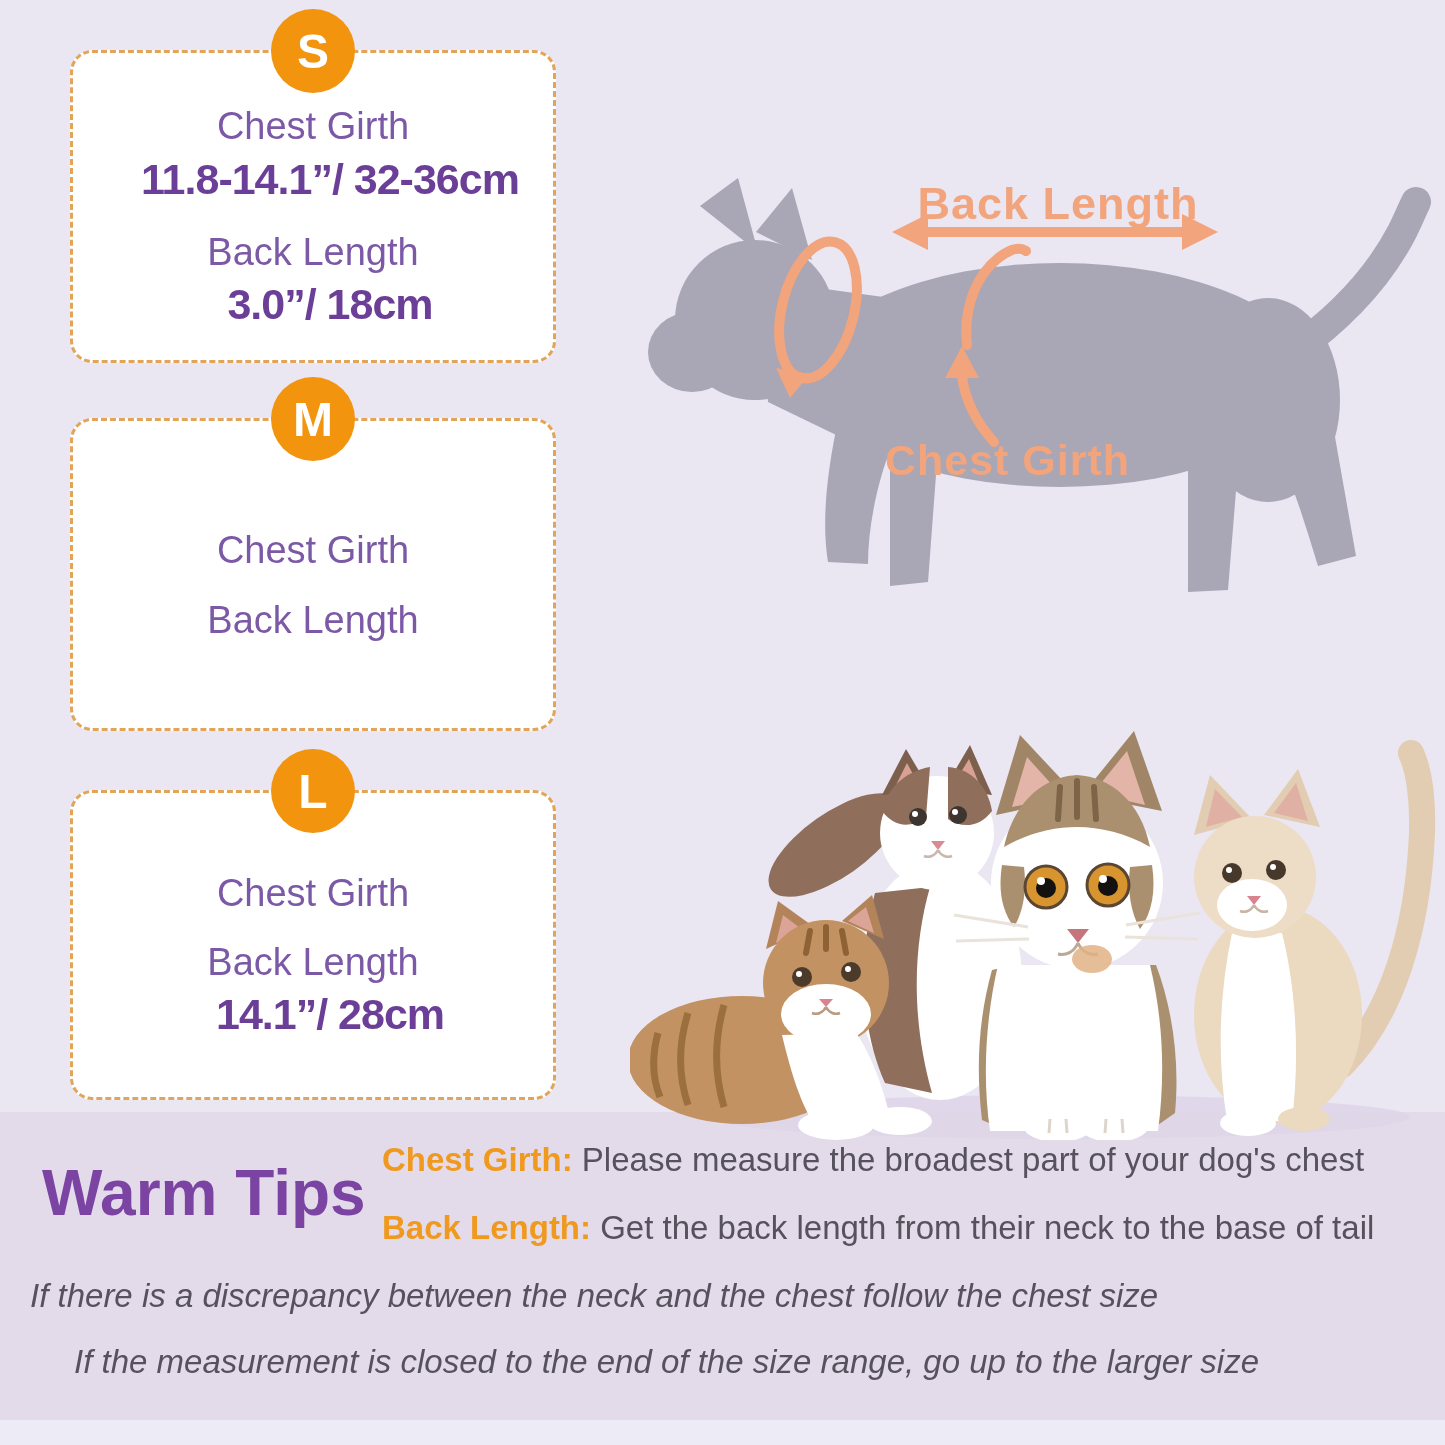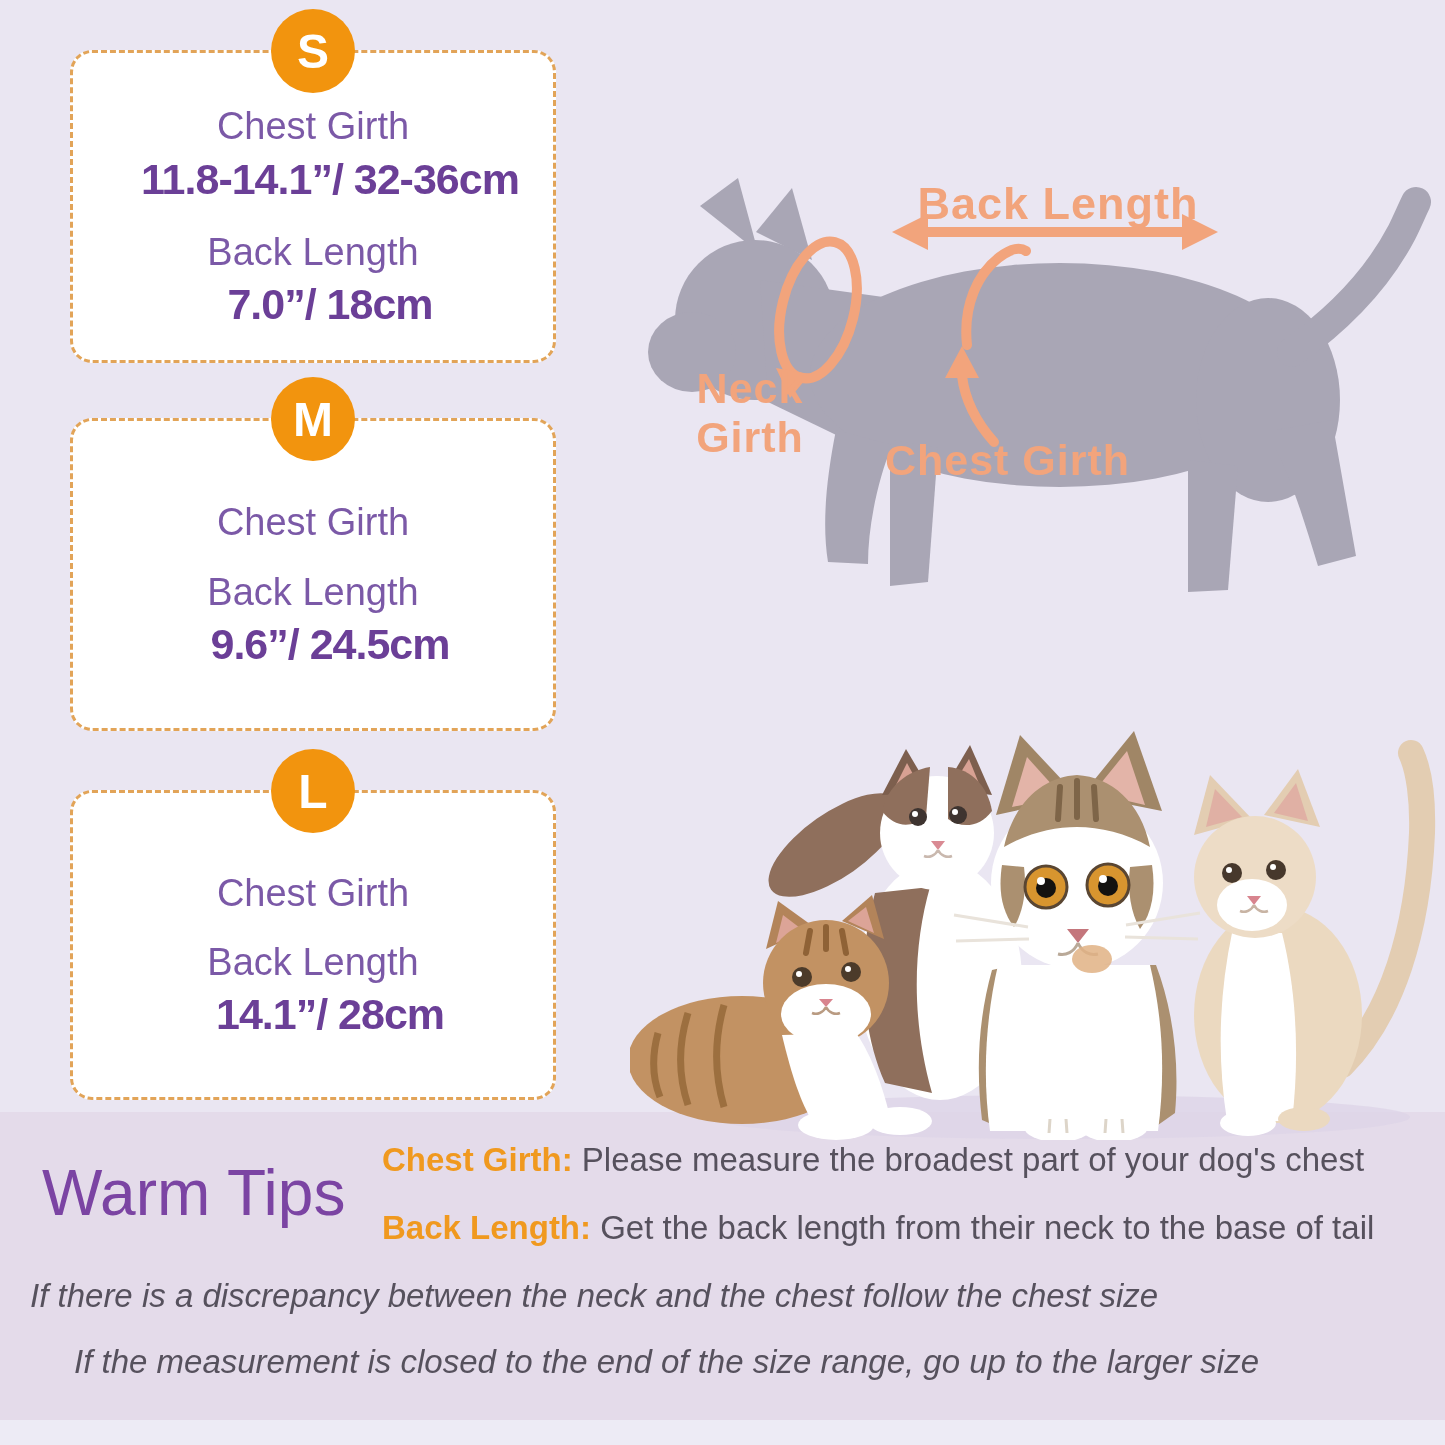--- a/index.html
+++ b/index.html
@@ -26,21 +26,21 @@
   .anno{position:absolute;color:#F2A47C;font-weight:700;text-align:center;letter-spacing:1px;}
   .anno-back{left:893px;top:178px;width:330px;font-size:45px;}
   .anno-neck{left:640px;top:364px;width:220px;font-size:43px;}
   .anno-chest{left:850px;top:436px;width:315px;font-size:43px;}
 
   
   .cats{position:absolute;left:630px;top:715px;width:815px;height:425px;}
 
   
   .tips{position:absolute;left:0;top:1112px;width:1445px;height:308px;background:#E4DBEA;}
-  .tips-title{position:absolute;left:42px;top:44px;font-size:64px;font-weight:400;color:#7B44A3;}
+  .tips-title{position:absolute;left:42px;top:44px;font-size:64px;font-weight:700;color:#7B44A3;}
   .tip-row{position:absolute;left:382px;white-space:nowrap;font-size:33px;line-height:1.2;}
   .tip-row .lbl{color:#F0991F;font-weight:700;}
   .tip-row .txt{color:#56515D;}
   .tip1{top:28px;}
   .tip2{top:96px;}
   .note{position:absolute;left:30px;white-space:nowrap;font-size:33px;color:#56515D;line-height:1.2;font-style:italic;}
   .note1{top:164px;}
   .note2{top:230px;margin-left:44px;}
   .bottom-strip{position:absolute;left:0;top:1420px;width:1445px;height:25px;background:#EDEBF5;}
 </style>
@@ -49,30 +49,29 @@
 
 <div class="page">
 
   <div class="size-card card-s">
     <div class="badge">
       <span>S</span>
     </div>
     <div class="sc-label">Chest Girth</div>
     <div class="sc-value">11.8-14.1”/ 32-36cm</div>
     <div class="sc-label sc-gap">Back Length</div>
-    <div class="sc-value">7.0”/ 18cm</div>
+    <div class="sc-value">3.0”/ 18cm</div>
   </div>
 
   <div class="size-card card-m">
     <div class="badge">
       <span>M</span>
     </div>
     <div class="sc-label">Chest Girth</div>
     <div class="sc-label sc-gap">Back Length</div>
-    <div class="sc-value">9.6”/ 24.5cm</div>
   </div>
 
   <div class="size-card card-l">
     <div class="badge">
       <span>L</span>
     </div>
     <div class="sc-label">Chest Girth</div>
     <div class="sc-label sc-gap">Back Length</div>
     <div class="sc-value">14.1”/ 28cm</div>
   </div>
@@ -101,21 +100,20 @@
       <ellipse cx="178" cy="150" rx="36" ry="70" transform="rotate(14 178 150)" fill="none" stroke="#F2A47C" stroke-width="10"></ellipse>
       <polygon points="150,238 136,208 170,214" fill="#F2A47C"></polygon>
     </g>
     <g fill="none" stroke="#F2A47C" stroke-width="10" stroke-linecap="round">
       <path d="M327,185 C323,148 336,112 364,94 C372,89 380,87 386,91"></path>
       <path d="M354,282 C336,262 325,240 322,216"></path>
       <polygon points="322,186 305,218 339,218" fill="#F2A47C" stroke="none"></polygon>
     </g>
   </svg>
   <div class="anno anno-back">Back Length</div>
-  <div class="anno anno-neck">Neck Girth</div>
   <div class="anno anno-chest">Chest Girth</div>
 
   <div class="tips">
     <div class="tips-title">Warm Tips</div>
     <div class="tip-row tip1">
       <span class="lbl">Chest Girth:</span>
       <span class="txt">Please measure the broadest part of your dog's chest</span>
     </div>
     <div class="tip-row tip2">
       <span class="lbl">Back Length:</span>

